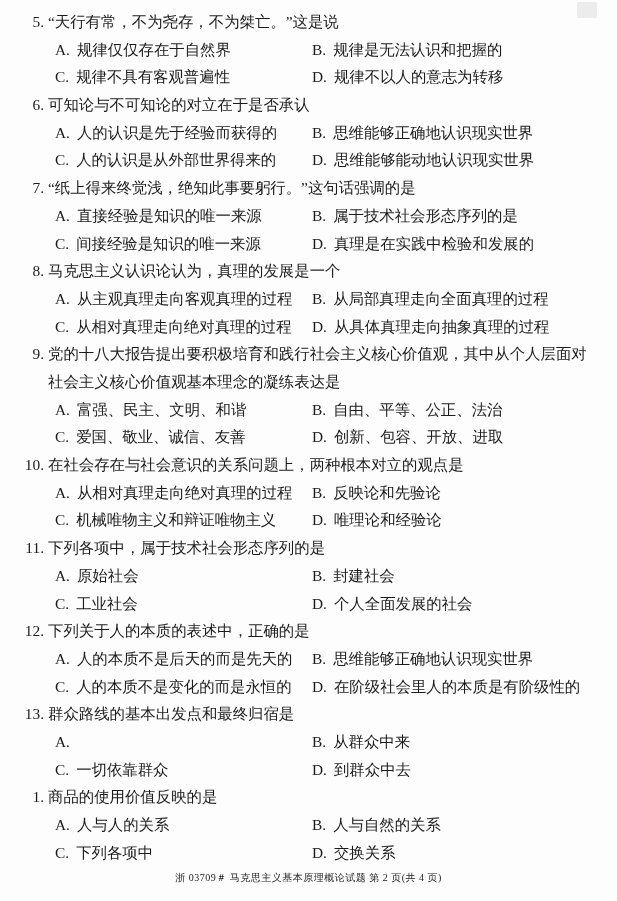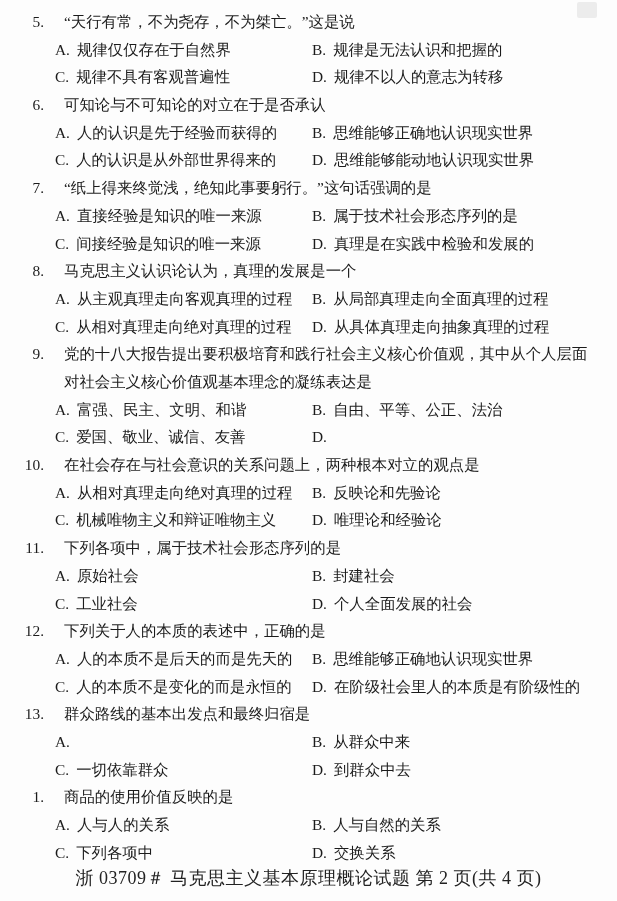--- a/index.html
+++ b/index.html
@@ -27,21 +27,21 @@
     display: flex;
     line-height: 27.7px;
   }
   .q-num {
     flex: 0 0 44px;
     text-align: right;
     white-space: nowrap;
   }
   .q-text {
     flex: 1;
-    margin-left: 20px;
+    margin-left: 4px;
   }
   .opt-row {
     display: flex;
     height: 27.7px;
     line-height: 27.7px;
     padding-left: 55px;
     white-space: nowrap;
   }
   .opt {
     display: flex;
@@ -52,21 +52,21 @@
   }
   .opt-label {
     margin-right: 7px;
   }
   .footer {
     position: absolute;
     left: 0;
     right: 0;
     bottom: 12px;
     text-align: center;
-    font-size: 18px;
+    font-size: 10px;
     line-height: 22px;
     color: #222222;
     letter-spacing: 0.5px;
   }
   .artifact-top-right {
     position: absolute;
     top: 2px;
     left: 577px;
     width: 20px;
     height: 16px;
@@ -204,20 +204,21 @@
         <span class="opt-text">自由、平等、公正、法治</span>
       </span>
     </div>
     <div class="opt-row">
       <span class="opt opt-left">
         <span class="opt-label">C.</span>
         <span class="opt-text">爱国、敬业、诚信、友善</span>
       </span>
       <span class="opt">
         <span class="opt-label">D.</span>
+        <span class="opt-text">创新、包容、开放、进取</span>
       </span>
     </div>
   </div>
 
   <div class="question">
     <div class="q-line">
       <span class="q-num">10.</span>
       <span class="q-text">在社会存在与社会意识的关系问题上，两种根本对立的观点是</span>
     </div>
     <div class="opt-row">

